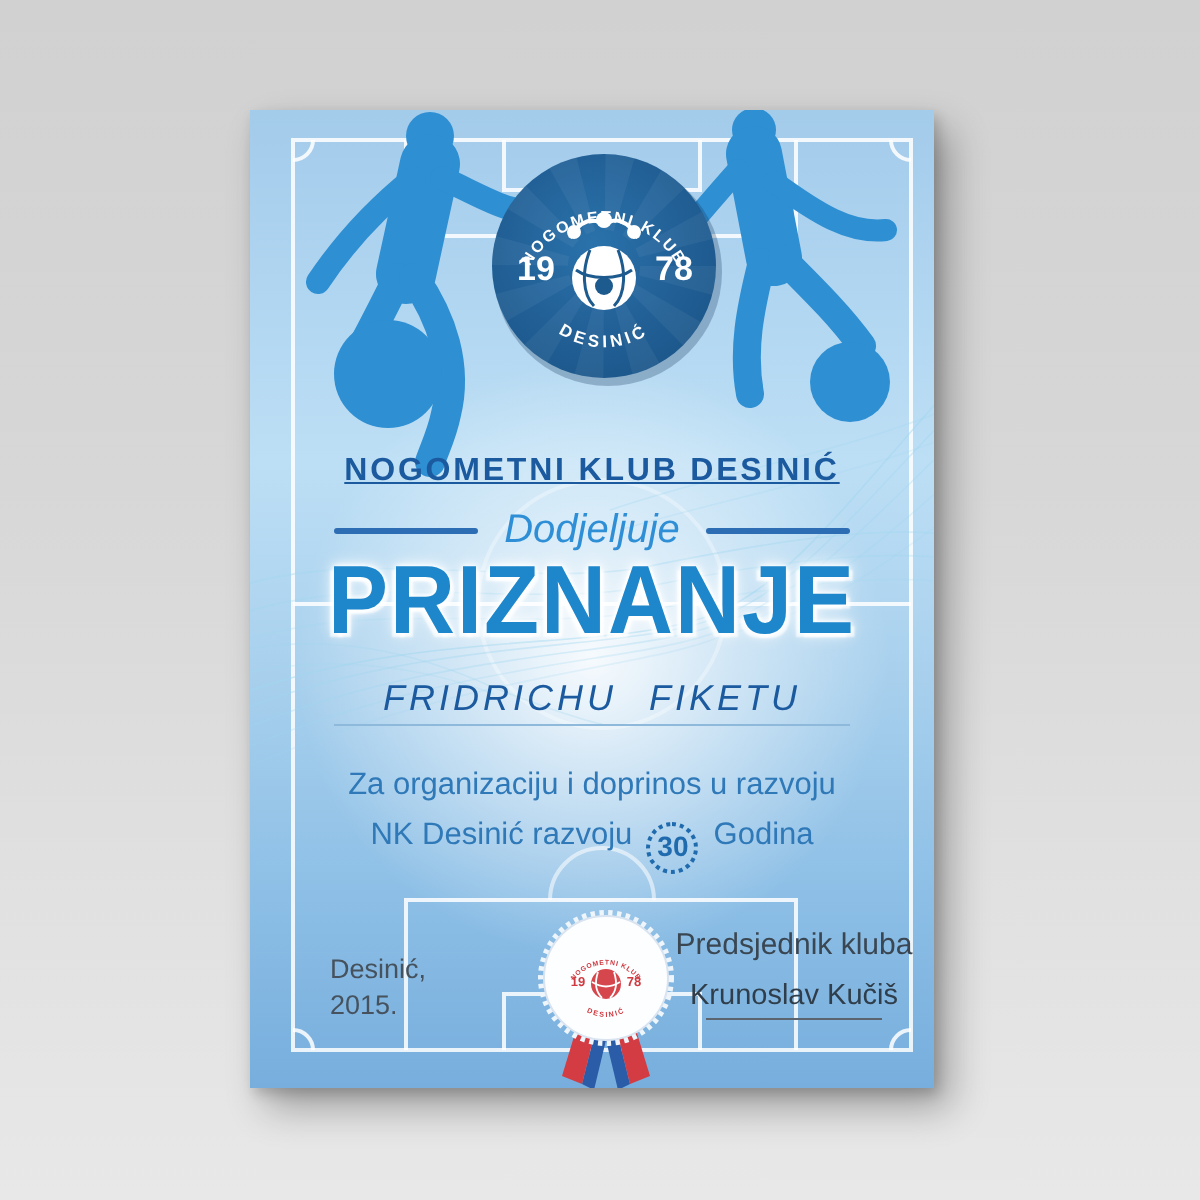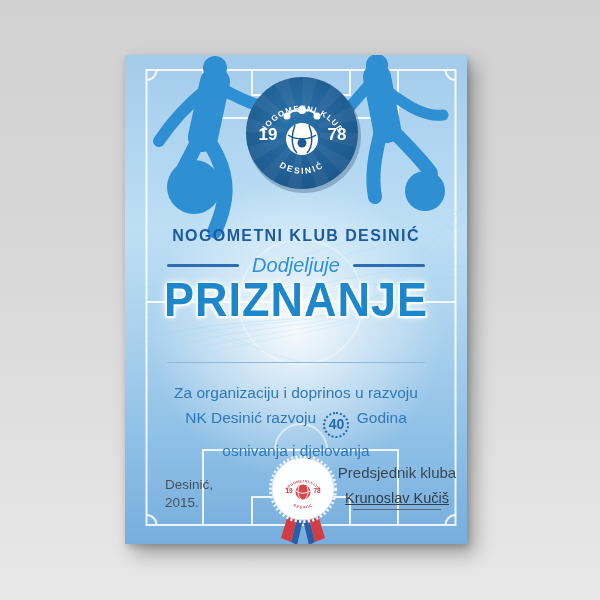--- a/index.html
+++ b/index.html
@@ -12,42 +12,42 @@
   .certificate{
     position:absolute;left:125px;top:55px;width:342px;height:489px;
     overflow:hidden;
     background:
       radial-gradient(circle at 50% 56%, rgba(255,255,255,0.9) 0%, rgba(255,255,255,0.45) 22%, rgba(255,255,255,0) 46%),
       linear-gradient(180deg,#a3cbea 0%,#aed4f0 16%,#bddff5 36%,#a8d0ed 58%,#8dbfe6 80%,#77aedd 100%);
     box-shadow: 8px 10px 18px rgba(0,0,0,0.30), 2px 3px 6px rgba(0,0,0,0.18);
   }
   .layer{position:absolute;left:0;top:0;width:342px;height:489px;}
   .txt{position:absolute;left:0;width:342px;text-align:center;}
-  .club-title{top:172px;font-size:16px;font-weight:bold;letter-spacing:1.4px;color:#1b5a9e;}
+  .club-title{top:172px;font-size:16px;font-weight:bold;letter-spacing:1.4px;color:#1b5a9e;text-decoration:underline;}
   .verb-row{top:196px;display:flex;align-items:center;justify-content:center;gap:13px;height:28px;}
   .verb-line{width:72px;height:3px;background:#2d6db3;border-radius:2px;}
   .verb{font-size:20px;font-style:italic;color:#2f8fd6;}
   .award{
     top:217px;font-size:45px;font-weight:bold;letter-spacing:1px;color:#1e87cc;
     transform:scaleY(1.08);transform-origin:top center;
     text-shadow:0 0 2px #fff,0 0 4px #fff,0 0 8px rgba(255,255,255,.95),2px 2px 1px rgba(255,255,255,.7),-2px 2px 1px rgba(255,255,255,.7);
   }
   .recipient{top:284px;font-size:18px;font-style:italic;color:#1b5a9e;letter-spacing:2px;word-spacing:9px;}
   .divider{position:absolute;top:307px;left:42px;width:258px;height:1px;background:#8fb9da;}
   .dedication{top:325px;font-size:15.5px;line-height:25px;color:#2f79b8;}
   .anniv{
     display:inline-flex;align-items:center;justify-content:center;
     width:22px;height:22px;border-radius:50%;border:2.6px dotted #1f6bad;
     font-size:14px;font-weight:bold;color:#1f6bad;margin:0 3px;vertical-align:-6px;
   }
   .place-date{position:absolute;left:40px;top:421px;width:92px;text-align:left;
     font-size:13.5px;line-height:17.5px;color:#46525d;}
   .signature{position:absolute;left:212px;top:409px;width:120px;text-align:center;color:#3a4753;}
   .sig-role{font-size:15px;}
-  .sig-name{font-size:14.5px;margin-top:9px;color:#2f3e4a;text-decoration:underline;}
+  .sig-name{font-size:14.5px;margin-top:9px;color:#2f3e4a;}
   .sig-line{width:88px;height:1px;background:#5a6570;margin:3px auto 0 auto;}
 </style>
 </head>
 <body>
 
 <div class="stage">
   <div class="certificate">
 
     <svg class="layer" viewBox="0 0 342 489">
       <defs>
@@ -165,31 +165,31 @@
     <div class="txt club-title">NOGOMETNI KLUB DESINIĆ</div>
 
     <div class="txt verb-row">
       <span class="verb-line"></span>
       <span class="verb">Dodjeljuje</span>
       <span class="verb-line"></span>
     </div>
 
     <div class="txt award">PRIZNANJE</div>
 
+    <div class="txt recipient">FRIDRICHU FIKETU</div>
 
     <div class="divider"></div>
 
     <div class="txt dedication">
       <div>Za organizaciju i doprinos u razvoju</div>
       <div>
         <span>NK Desinić razvoju</span>
-        <span class="anniv">40</span>
+        <span class="anniv">30</span>
         <span>Godina</span>
       </div>
-      <div>osnivanja i djelovanja</div>
     </div>
 
     <div class="place-date">
       <div>Desinić,</div>
       <div>2015.</div>
     </div>
 
     <div class="signature">
       <div class="sig-role">Predsjednik kluba</div>
       <div class="sig-name">Krunoslav Kučiš</div>

